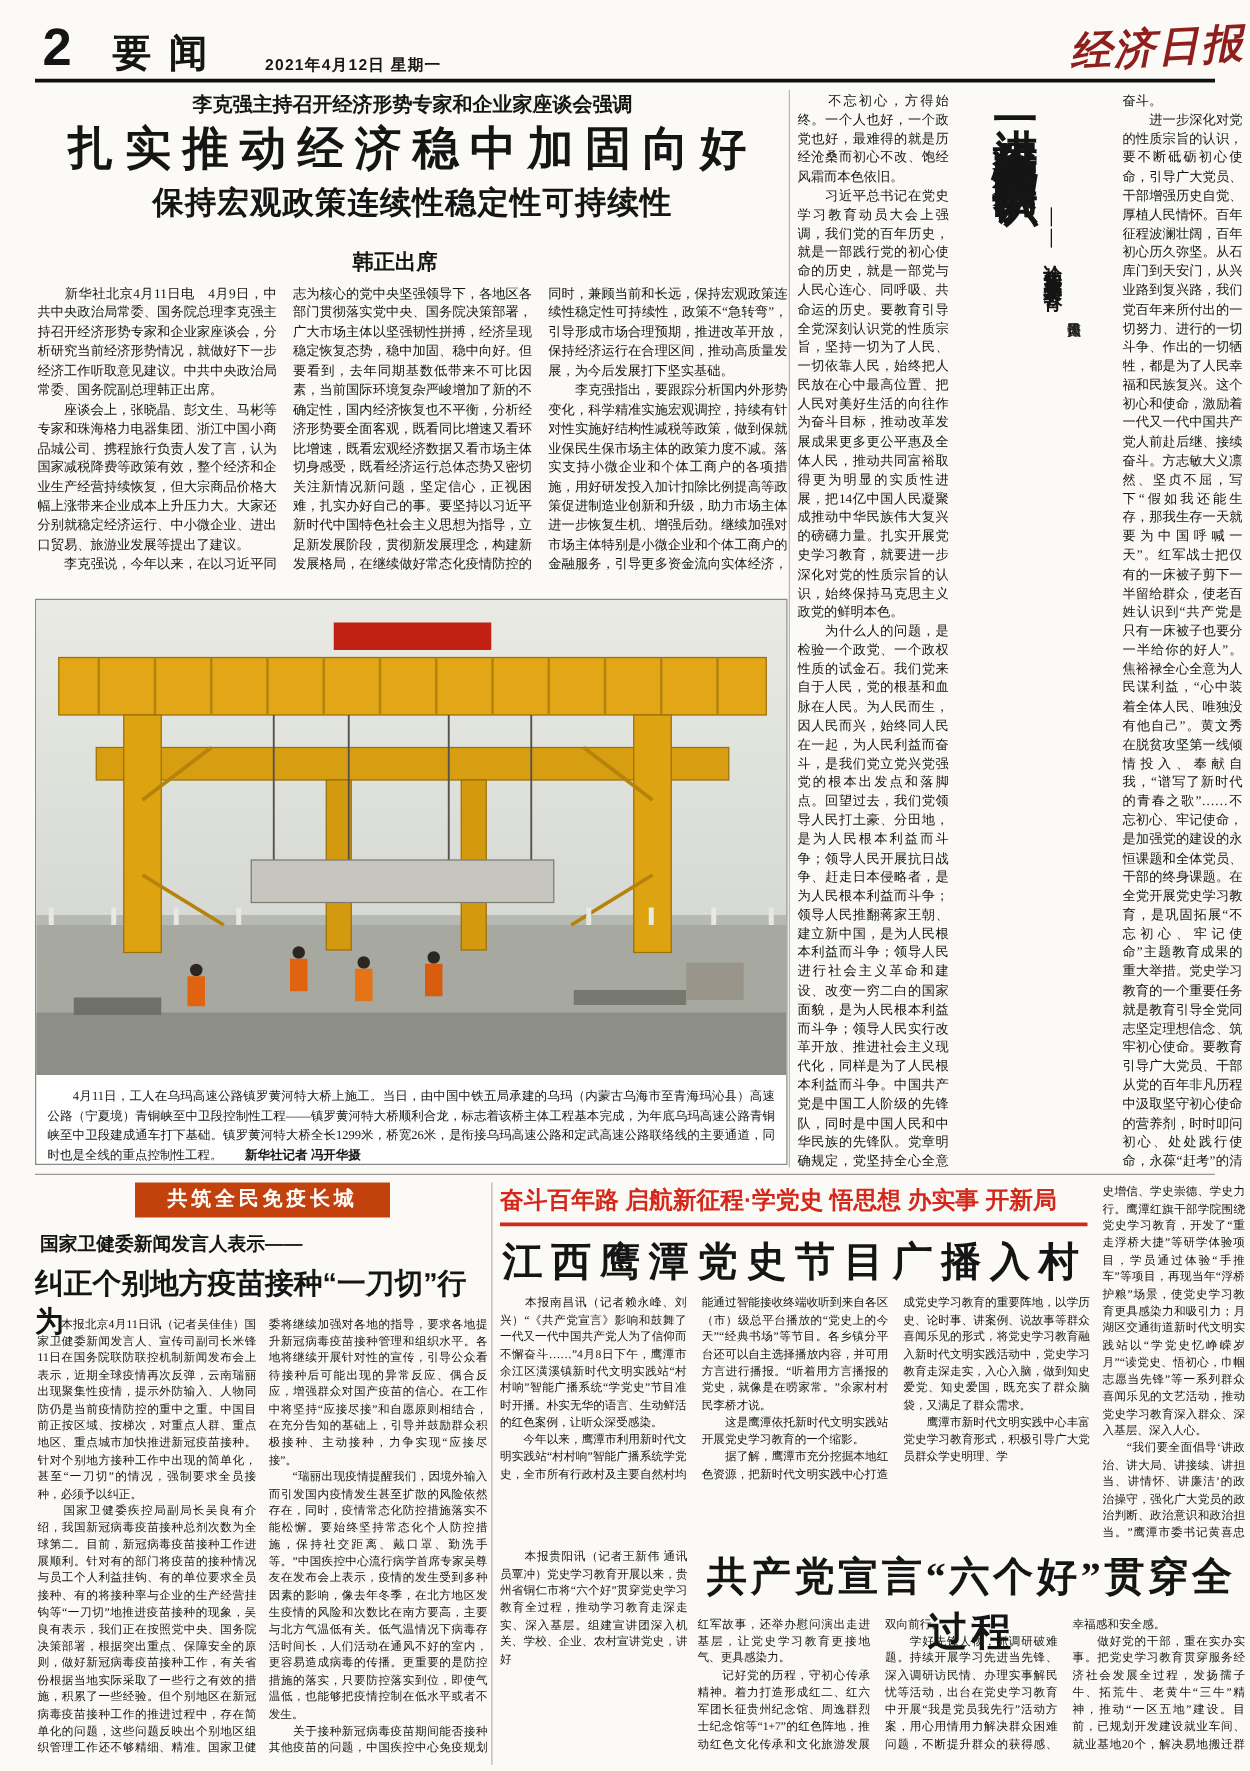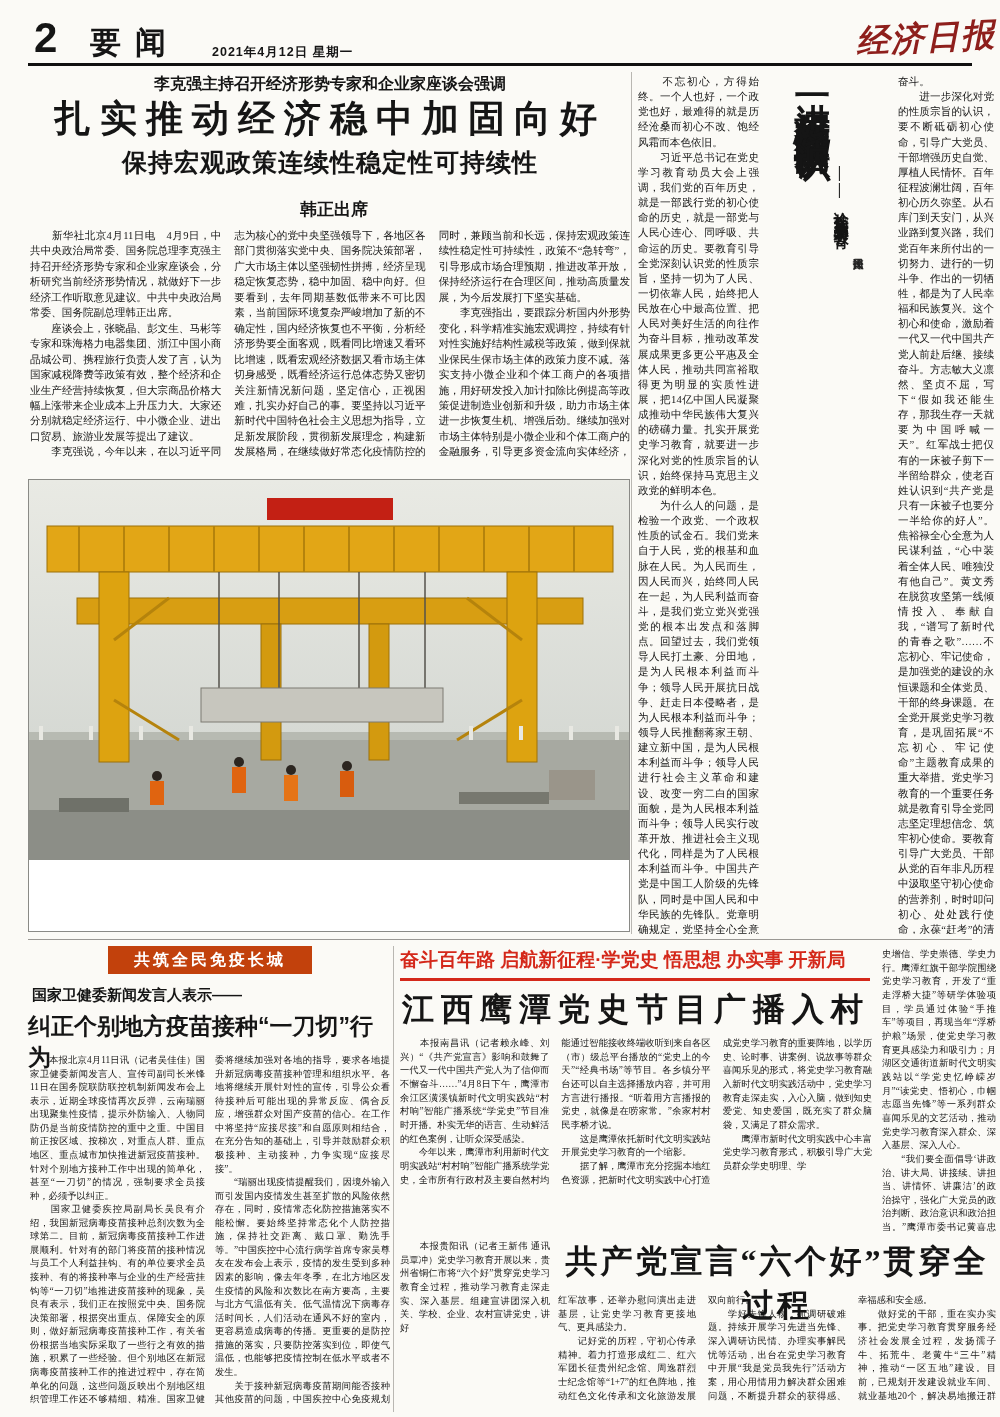--- a/index.html
+++ b/index.html
@@ -20,21 +20,21 @@
   .section-title{left:90px;top:22px;font-size:31px;font-weight:bold;letter-spacing:14px;}
   .page-date{left:212px;top:44px;font-size:12.5px;font-weight:bold;letter-spacing:1px;}
   .masthead{left:856px;top:16px;width:140px;font-size:33px;font-weight:bold;
     font-style:italic;letter-spacing:2px;transform:rotate(-3deg);}
   .header-rule{left:28px;top:63px;width:944px;height:3px;background:#101010;}
 
   
   .lead-kicker{left:30px;top:74px;width:600px;text-align:center;font-size:16px;font-weight:bold;}
   .lead-h1{left:24px;top:100px;width:612px;text-align:center;font-size:37px;font-weight:bold;letter-spacing:9px;line-height:1.0;}
   .lead-h2{left:24px;top:150px;width:612px;text-align:center;font-size:25px;font-weight:bold;letter-spacing:1px;line-height:1.0;}
-  .lead-byline{left:34px;top:198px;width:600px;text-align:center;font-size:17px;font-weight:bold;}
+  .lead-byline{left:16px;top:198px;width:600px;text-align:center;font-size:17px;font-weight:bold;}
   .lead-body{left:30px;top:228px;width:600px;height:247px;
     column-count:3;column-gap:13px;font-size:10.6px;line-height:1.46;}
 
   
   .photo-frame{left:28px;top:479px;width:602px;height:453px;border:1px solid #8a8a86;background:#fff;box-sizing:border-box;}
   .photo-caption{padding:5px 9px 0 9px;font-size:10px;line-height:1.55;}
   .photo-credit{font-weight:bold;margin-left:18px;}
 
   
   .vrule-top{left:631px;top:72px;width:1px;height:862px;background:#b9b7b2;}
@@ -165,20 +165,21 @@
       <circle cx="318" cy="286" r="5" fill="#2c2620"></circle>
         <rect x="311" y="291" width="14" height="26" fill="#d85c0e"></rect>
       <circle cx="128" cy="296" r="5" fill="#2c2620"></circle>
         <rect x="121" y="301" width="14" height="24" fill="#e06410"></rect>
     </g>
 
     <rect x="30" y="318" width="70" height="14" fill="#6f7169"></rect>
     <rect x="430" y="312" width="90" height="12" fill="#77786f"></rect>
     <rect x="520" y="290" width="46" height="30" fill="#9a958a"></rect>
   </svg>
+  <div class="photo-caption justify"><span>　　4月11日，工人在乌玛高速公路镇罗黄河特大桥上施工。当日，由中国中铁五局承建的乌玛（内蒙古乌海市至青海玛沁县）高速公路（宁夏境）青铜峡至中卫段控制性工程——镇罗黄河特大桥顺利合龙，标志着该桥主体工程基本完成，为年底乌玛高速公路青铜峡至中卫段建成通车打下基础。镇罗黄河特大桥全长1299米，桥宽26米，是衔接乌玛高速公路和定武高速公路联络线的主要通道，同时也是全线的重点控制性工程。</span><span class="photo-credit">新华社记者 冯开华摄</span></div>
 </div>
 
 <div class="abs vrule-top"></div>
 <div class="abs hrule-mid"></div>
 <div class="abs vrule-bottom"></div>
 
 <div class="abs editorial">
   <div class="ed-col ed-col-left justify prewrap hidden-overflow">　　不忘初心，方得始终。一个人也好，一个政党也好，最难得的就是历经沧桑而初心不改、饱经风霜而本色依旧。
 　　习近平总书记在党史学习教育动员大会上强调，我们党的百年历史，就是一部践行党的初心使命的历史，就是一部党与人民心连心、同呼吸、共命运的历史。要教育引导全党深刻认识党的性质宗旨，坚持一切为了人民、一切依靠人民，始终把人民放在心中最高位置、把人民对美好生活的向往作为奋斗目标，推动改革发展成果更多更公平惠及全体人民，推动共同富裕取得更为明显的实质性进展，把14亿中国人民凝聚成推动中华民族伟大复兴的磅礴力量。扎实开展党史学习教育，就要进一步深化对党的性质宗旨的认识，始终保持马克思主义政党的鲜明本色。
 　　为什么人的问题，是检验一个政党、一个政权性质的试金石。我们党来自于人民，党的根基和血脉在人民。为人民而生，因人民而兴，始终同人民在一起，为人民利益而奋斗，是我们党立党兴党强党的根本出发点和落脚点。回望过去，我们党领导人民打土豪、分田地，是为人民根本利益而斗争；领导人民开展抗日战争、赶走日本侵略者，是为人民根本利益而斗争；领导人民推翻蒋家王朝、建立新中国，是为人民根本利益而斗争；领导人民进行社会主义革命和建设、改变一穷二白的国家面貌，是为人民根本利益而斗争；领导人民实行改革开放、推进社会主义现代化，同样是为了人民根本利益而斗争。中国共产党是中国工人阶级的先锋队，同时是中国人民和中华民族的先锋队。党章明确规定，党坚持全心全意为人民服务。这就要求我们党坚持遵循社会发展规律和尊重人民历史主体地位的一致性、为崇高理想奋斗和为最广大人民谋利益的一致性、完成党的各项工作和实现人民利益的一致性，正如习近平总书记深刻指出的：“江山就是人民，人民就是江山。”

